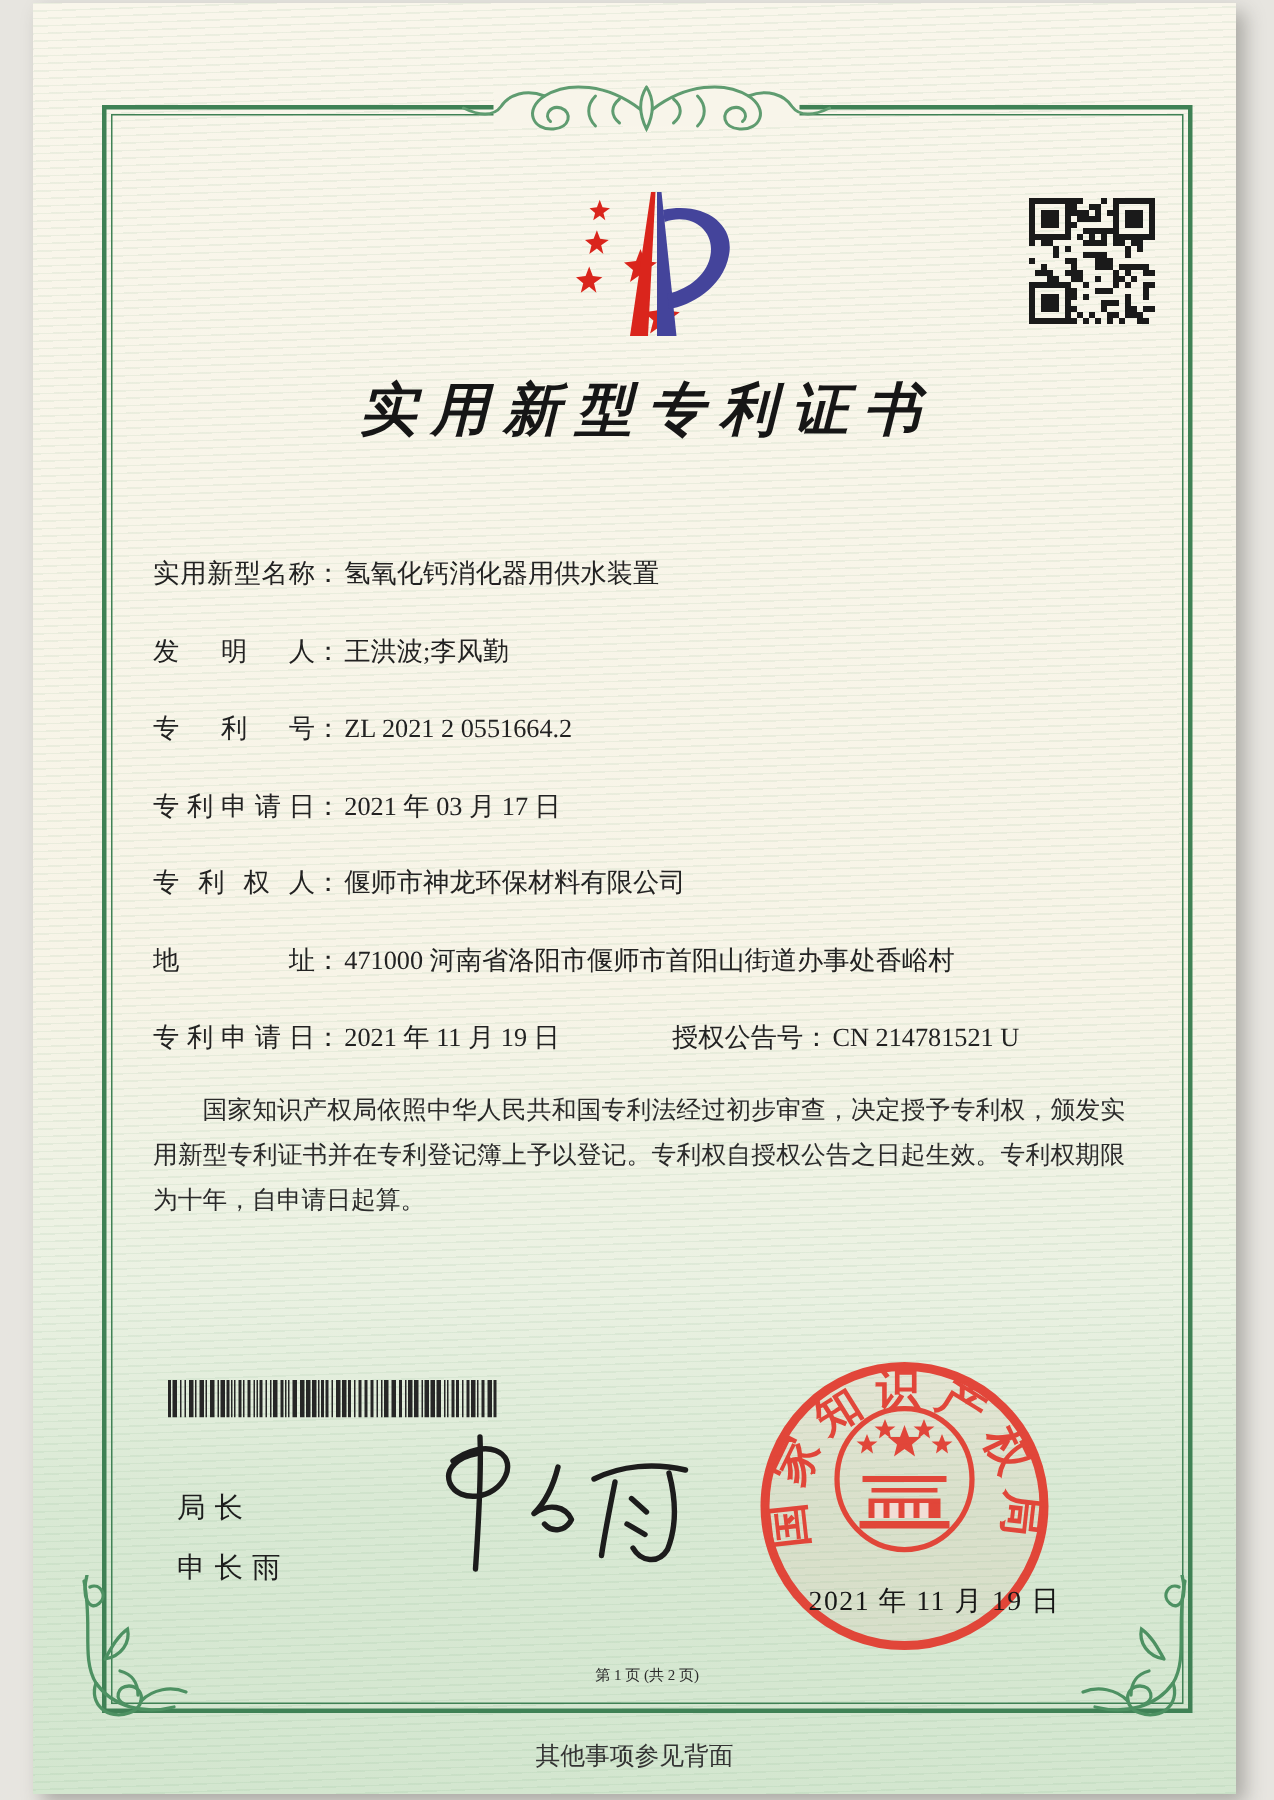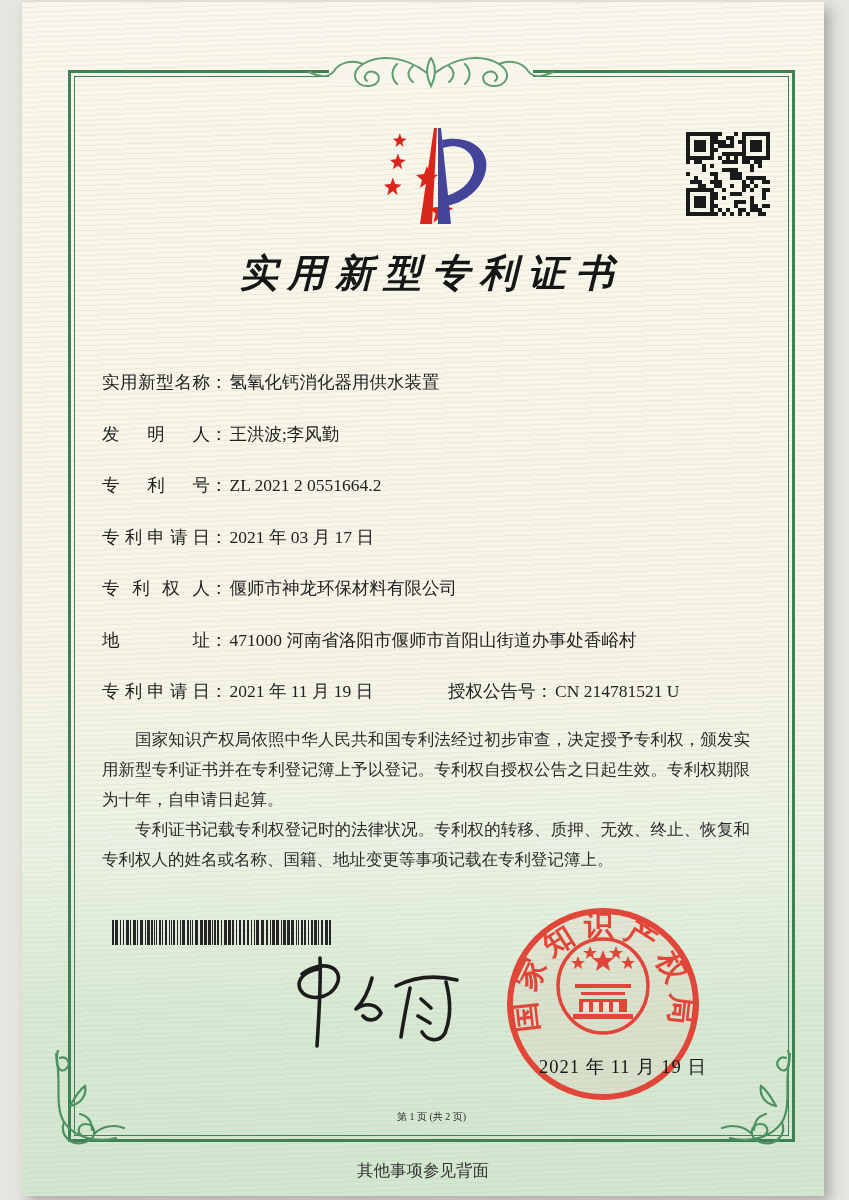--- a/index.html
+++ b/index.html
@@ -341,21 +341,20 @@
         <span class="field-label">地址</span><span class="field-colon">：</span><span class="field-value">471000 河南省洛阳市偃师市首阳山街道办事处香峪村</span>
       </div>
       <div class="field-row">
         <span class="field-label">专利申请日</span><span class="field-colon">：</span><span class="field-value">2021 年 11 月 19 日</span>
         <span class="grant-col"><span class="field-label2">授权公告号</span><span class="field-colon">：</span><span class="field-value">CN 214781521 U</span></span>
       </div>
     </div>
 
     <div class="paras">
       <p>国家知识产权局依照中华人民共和国专利法经过初步审查，决定授予专利权，颁发实用新型专利证书并在专利登记簿上予以登记。专利权自授权公告之日起生效。专利权期限为十年，自申请日起算。</p>
-      <p>专利证书记载专利权登记时的法律状况。专利权的转移、质押、无效、终止、恢复和专利权人的姓名或名称、国籍、地址变更等事项记载在专利登记簿上。</p>
     </div>
 
     <svg class="barcode-wrap" id="barcode" width="224" height="25" viewBox="0 0 224 25">
         <rect x="0" y="0" width="2" height="25" fill="#262626"></rect>
         <rect x="3" y="0" width="3" height="25" fill="#262626"></rect>
         <rect x="8" y="0" width="1" height="25" fill="#262626"></rect>
         <rect x="11" y="0" width="1" height="25" fill="#262626"></rect>
         <rect x="14" y="0" width="3" height="25" fill="#262626"></rect>
         <rect x="18" y="0" width="1" height="25" fill="#262626"></rect>
         <rect x="21" y="0" width="3" height="25" fill="#262626"></rect>
@@ -411,20 +410,24 @@
         <rect x="192" y="0" width="2" height="25" fill="#262626"></rect>
         <rect x="196" y="0" width="1" height="25" fill="#262626"></rect>
         <rect x="199" y="0" width="2" height="25" fill="#262626"></rect>
         <rect x="202" y="0" width="3" height="25" fill="#262626"></rect>
         <rect x="206" y="0" width="1" height="25" fill="#262626"></rect>
         <rect x="209" y="0" width="2" height="25" fill="#262626"></rect>
         <rect x="213" y="0" width="3" height="25" fill="#262626"></rect>
         <rect x="217" y="0" width="2" height="25" fill="#262626"></rect>
       </svg>
 
+    <div class="signer">
+      <div>局长</div>
+      <div>申长雨</div>
+    </div>
 
     <svg class="signature" width="215" height="100" viewBox="0 0 215 100">
       <g stroke="#1c1c1c" stroke-width="3.6" fill="none" stroke-linecap="round" stroke-linejoin="round">
         <path d="M60 6 C 61 30 59 64 57 94"></path>
         <path d="M42 22 C 64 6 84 16 77 32 C 70 48 46 50 40 37 C 36 27 46 19 58 17"></path>
         <path d="M112 26 C 109 38 104 49 96 57 C 106 50 117 52 121 61 C 117 69 108 70 103 64"></path>
         <path d="M136 34 C 154 25 176 23 197 28"></path>
         <path d="M150 36 C 146 56 143 71 141 85"></path>
         <path d="M186 30 C 191 49 191 66 185 81 C 179 91 167 89 162 80"></path>
         <path d="M161 47 L 171 56"></path>

